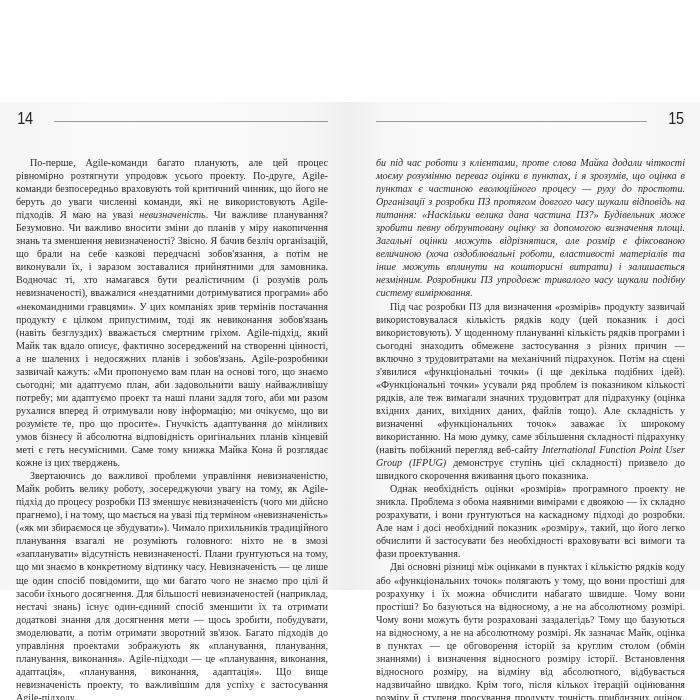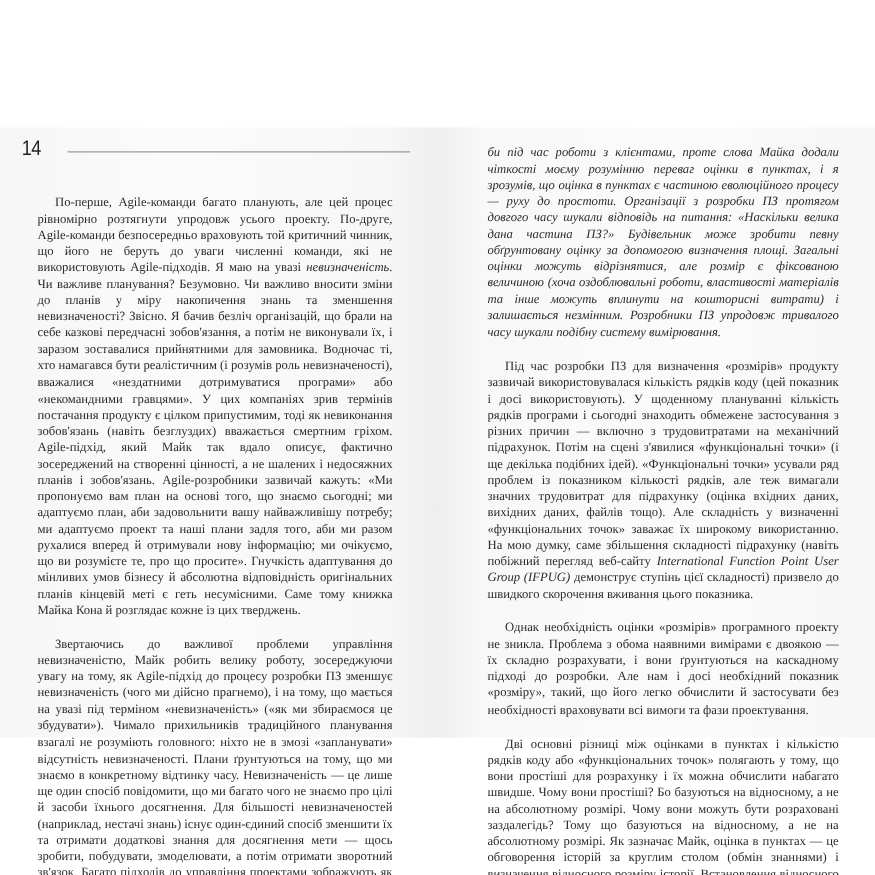--- a/index.html
+++ b/index.html
@@ -53,21 +53,21 @@
     }
     .left .rule { margin-left: 20px; }
     .right .rule { margin-right: 20px; }
     .text {
       font-size: 10.15px;
       line-height: 13.05px;
       text-align: justify;
       hyphens: none;
     }
     .text p {
-      margin: 14px;
+      margin: 0;
       text-indent: 14px;
     }
     .text p.cont { text-indent: 0; font-style: italic; }
     .text em { font-style: italic; }
   </style>
 </head>
 <body>
 
 <div class="spread">
   <div class="page left">
@@ -75,20 +75,24 @@
       <span class="page-num">14</span>
       <span class="rule"></span>
     </div>
     <div class="text">
         <p><span>По-перше, Agile-команди багато планують, але цей процес рівномірно розтягнути упродовж усього проекту. По-друге, Agile-команди безпосередньо враховують той критичний чинник, що його не беруть до уваги численні команди, які не використовують Agile-підходів. Я маю на увазі </span><em>невизначеність</em><span>. Чи важливе планування? Безумовно. Чи важливо вносити зміни до планів у міру накопичення знань та зменшення невизначеності? Звісно. Я бачив безліч організацій, що брали на себе казкові передчасні зобов'язання, а потім не виконували їх, і заразом зоставалися прийнятними для замовника. Водночас ті, хто намагався бути реалістичним (і розумів роль невизначеності), вважалися «нездатними дотримуватися програми» або «некомандними гравцями». У цих компаніях зрив термінів постачання продукту є цілком припустимим, тоді як невиконання зобов'язань (навіть безглуздих) вважається смертним гріхом. Agile-підхід, який Майк так вдало описує, фактично зосереджений на створенні цінності, а не шалених і недосяжних планів і зобов'язань. Agile-розробники зазвичай кажуть: «Ми пропонуємо вам план на основі того, що знаємо сьогодні; ми адаптуємо план, аби задовольнити вашу найважливішу потребу; ми адаптуємо проект та наші плани задля того, аби ми разом рухалися вперед й отримували нову інформацію; ми очікуємо, що ви розумієте те, про що просите». Гнучкість адаптування до мінливих умов бізнесу й абсолютна відповідність оригінальних планів кінцевій меті є геть несумісними. Саме тому книжка Майка Кона й розглядає кожне із цих тверджень.</span></p>
         <p><span>Звертаючись до важливої проблеми управління невизначеністю, Майк робить велику роботу, зосереджуючи увагу на тому, як Agile-підхід до процесу розробки ПЗ зменшує невизначеність (чого ми дійсно прагнемо), і на тому, що мається на увазі під терміном «невизначеність» («як ми збираємося це збудувати»). Чимало прихильників традиційного планування взагалі не розуміють головного: ніхто не в змозі «запланувати» відсутність невизначеності. Плани ґрунтуються на тому, що ми знаємо в конкретному відтинку часу. Невизначеність — це лише ще один спосіб повідомити, що ми багато чого не знаємо про цілі й засоби їхнього досягнення. Для більшості невизначеностей (наприклад, нестачі знань) існує один-єдиний спосіб зменшити їх та отримати додаткові знання для досягнення мети — щось зробити, побудувати, змоделювати, а потім отримати зворотний зв'язок. Багато підходів до управління проектами зображують як «планування, планування, планування, виконання». Agile-підходи — це «планування, виконання, адаптація», «планування, виконання, адаптація». Що вище невизначеність проекту, то важливішим для успіху є застосування Agile-підходу.</span></p>
         <p><span>Я б хотів звернутися до Розділів 4 та 5 книжки Майка, що детально описують спосіб оцінки в пунктах та ідеальних днях і надають пояснення плюсів та мінусів кожного способу. Я використовував обидва ці спосо-</span></p>
       </div>
   </div>
   <div class="page right">
+    <div class="header">
+      <span class="rule"></span>
+      <span class="page-num">15</span>
+    </div>
     <div class="text">
         <p class="cont"><span>би під час роботи з клієнтами, проте слова Майка додали чіткості моєму розумінню переваг оцінки в пунктах, і я зрозумів, що оцінка в пунктах є частиною еволюційного процесу — руху до простоти. Організації з розробки ПЗ протягом довгого часу шукали відповідь на питання: «Наскільки велика дана частина ПЗ?» Будівельник може зробити певну обґрунтовану оцінку за допомогою визначення площі. Загальні оцінки можуть відрізнятися, але розмір є фіксованою величиною (хоча оздоблювальні роботи, властивості матеріалів та інше можуть вплинути на кошторисні витрати) і залишається незмінним. Розробники ПЗ упродовж тривалого часу шукали подібну систему вимірювання.</span></p>
         <p><span>Під час розробки ПЗ для визначення «розмірів» продукту зазвичай використовувалася кількість рядків коду (цей показник і досі використовують). У щоденному плануванні кількість рядків програми і сьогодні знаходить обмежене застосування з різних причин — включно з трудовитратами на механічний підрахунок. Потім на сцені з'явилися «функціональні точки» (і ще декілька подібних ідей). «Функціональні точки» усували ряд проблем із показником кількості рядків, але теж вимагали значних трудовитрат для підрахунку (оцінка вхідних даних, вихідних даних, файлів тощо). Але складність у визначенні «функціональних точок» заважає їх широкому використанню. На мою думку, саме збільшення складності підрахунку (навіть побіжний перегляд веб-сайту </span><em>International Function Point User Group (IFPUG)</em><span> демонструє ступінь цієї складності) призвело до швидкого скорочення вживання цього показника.</span></p>
         <p><span>Однак необхідність оцінки «розмірів» програмного проекту не зникла. Проблема з обома наявними вимірами є двоякою — їх складно розрахувати, і вони ґрунтуються на каскадному підході до розробки. Але нам і досі необхідний показник «розміру», такий, що його легко обчислити й застосувати без необхідності враховувати всі вимоги та фази проектування.</span></p>
         <p><span>Дві основні різниці між оцінками в пунктах і кількістю рядків коду або «функціональних точок» полягають у тому, що вони простіші для розрахунку і їх можна обчислити набагато швидше. Чому вони простіші? Бо базуються на відносному, а не на абсолютному розмірі. Чому вони можуть бути розраховані заздалегідь? Тому що базуються на відносному, а не на абсолютному розмірі. Як зазначає Майк, оцінка в пунктах — це обговорення історій за круглим столом (обмін знаннями) і визначення відносного розміру історії. Встановлення відносного розміру, на відміну від абсолютного, відбувається надзвичайно швидко. Крім того, після кількох ітерацій оцінювання розміру й ступеня просування продукту точність приблизних оцінок, що даються командами, значно покращується. Опис Майка «як» і «чому» при порівнянні оцінювання в ідеальних днях дозволяє глибоко зрозуміти цю важливу тему.</span></p>
       </div>
   </div>
 </div>
 
 </body></html>

